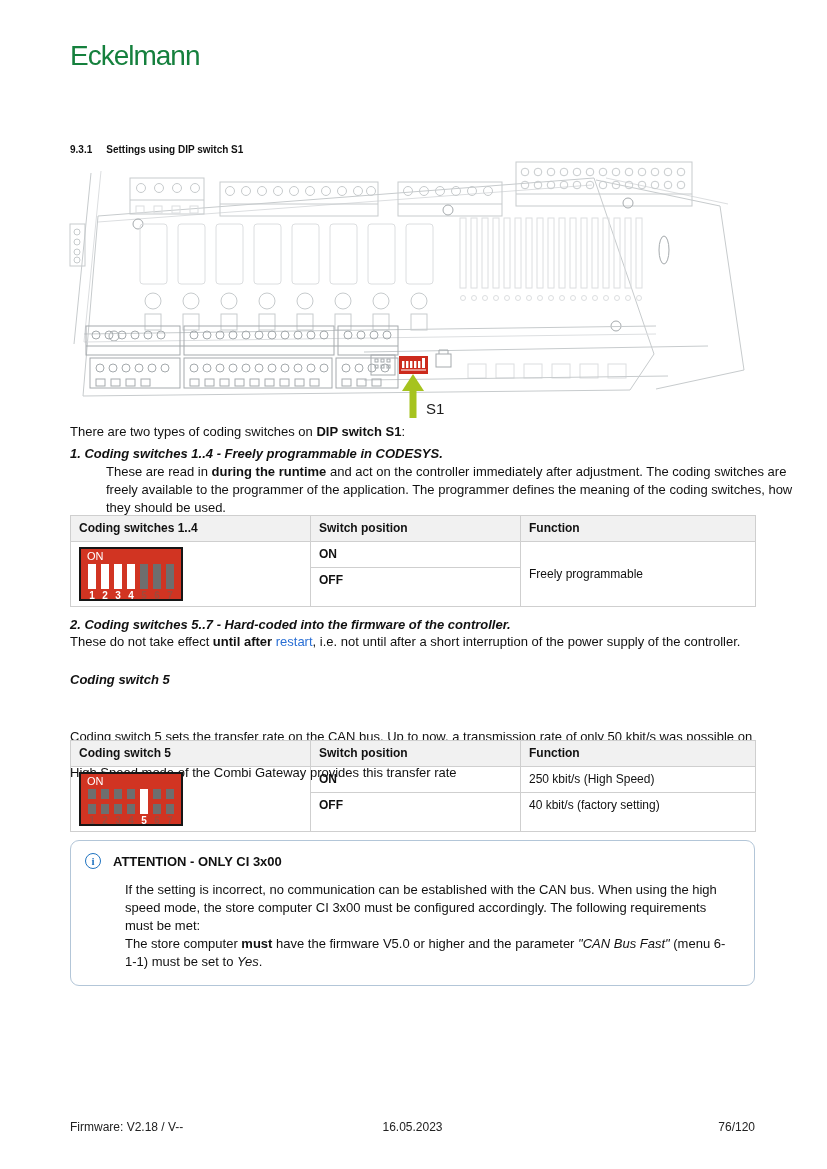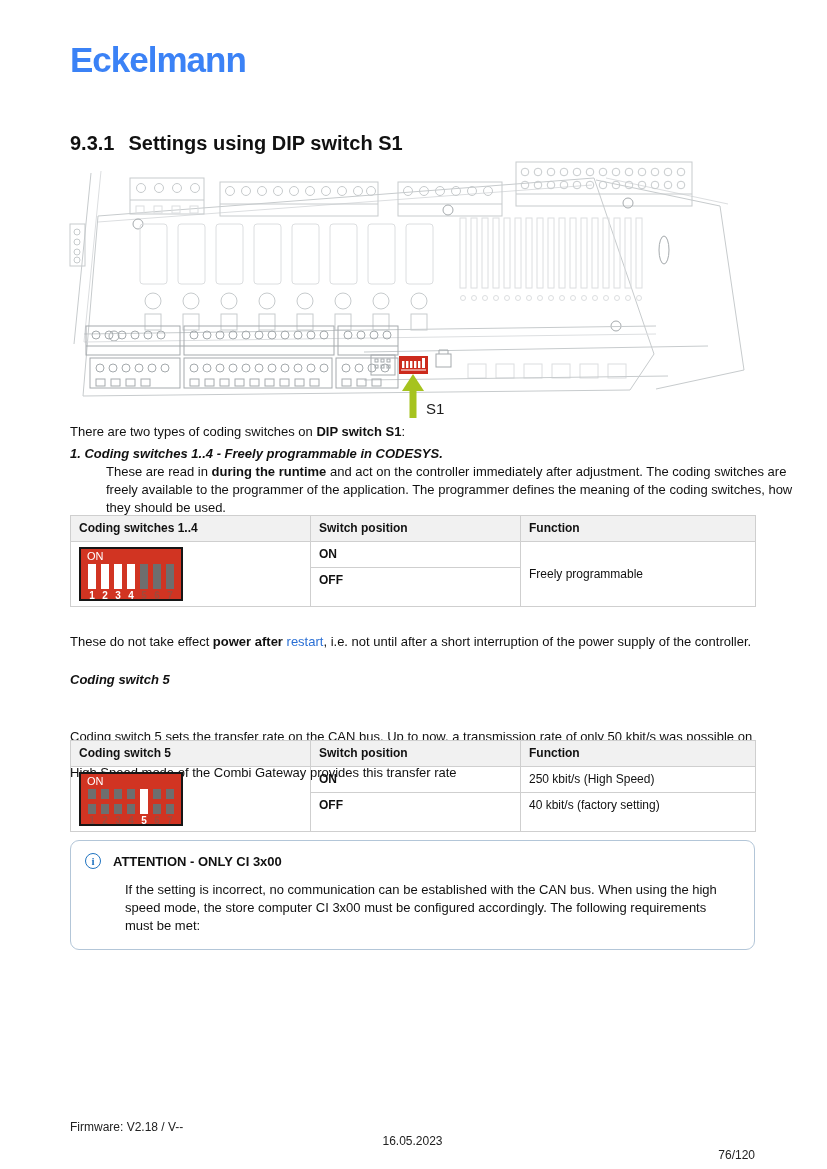--- a/index.html
+++ b/index.html
@@ -1,22 +1,22 @@
 <!DOCTYPE html>
 <html><head>
 <meta charset="utf-8">
 <style>
   html,body{margin:0;padding:0;background:#ffffff;}
   .page{
     position:relative;width:827px;height:1169px;margin:0 auto;background:#fff;
     font-family:"Liberation Sans", sans-serif;color:#111;overflow:hidden;
   }
   .abs{position:absolute;}
-  .logo{left:70px;top:40px;font-size:35px;font-weight:bold;color:#3b82f6;letter-spacing:-1px;}
-  .h1{left:70px;top:132px;font-size:20px;font-weight:bold;}
+  .logo{left:70px;top:40px;font-size:28px;font-weight:normal;color:#15803d;letter-spacing:-1px;}
+  .h1{left:70px;top:144px;font-size:10px;font-weight:bold;}
   .h1 .num{margin-right:14px;}
   .body-text{font-size:13px;line-height:18px;}
   .para{left:70px;width:688px;}
   .bold-head{font-weight:bold;font-style:italic;}
   
   .figure{left:68px;top:158px;width:695px;height:262px;}
   
   table.spec{border-collapse:collapse;width:685px;table-layout:fixed;font-size:12px;}
   table.spec col.c1{width:240px;} table.spec col.c2{width:210px;} table.spec col.c3{width:235px;}
   table.spec th, table.spec td{border:1px solid #cfcfcf;padding:5px 8px;text-align:left;vertical-align:top;}
@@ -42,21 +42,21 @@
   
   .attention{left:70px;top:840px;width:685px;box-sizing:border-box;border:1.5px solid #b3c6d8;
              border-radius:9px;padding:12px 18px 14px 14px;background:#fff;}
   .att-head{display:flex;align-items:center;gap:12px;}
   .info-icon{flex:0 0 auto;width:14px;height:14px;border:1.6px solid #1f73c0;border-radius:50%;
              color:#1f73c0;font-family:"Liberation Serif", serif;font-weight:bold;font-style:normal;
              font-size:11px;line-height:14px;text-align:center;}
   .att-title{font-size:13px;font-weight:bold;}
   .att-body{margin-top:12px;padding-left:40px;font-size:13px;line-height:18px;}
   
-  .footer{left:70px;top:1120px;width:685px;display:flex;font-size:12px;color:#222;flex-direction:column;}
+  .footer{left:70px;top:1120px;width:685px;display:flex;font-size:12px;color:#222;}
   .footer .f-left{flex:1;text-align:left;}
   .footer .f-center{flex:1;text-align:center;}
   .footer .f-right{flex:1;text-align:right;}
   
   .ln{fill:none;stroke:#c7cbcd;stroke-width:1;}
   .ln2{fill:none;stroke:#dcdee0;stroke-width:1;}
   .dk{fill:none;stroke:#a5aaad;stroke-width:1;}
   .s1-label{font-family:"Liberation Sans",sans-serif;font-size:15px;fill:#1c1c1c;}
 </style>
 </head>
@@ -391,21 +391,22 @@
         </td>
         <td class="pos">ON</td>
         <td rowspan="2" class="fn-mid">Freely programmable</td>
       </tr>
       <tr class="r-off">
         <td class="pos">OFF</td>
       </tr>
     </tbody>
   </table>
 
-  <div class="abs para body-text" style="top:633px;"><span>These do not take effect </span><span style="font-weight: bold;">power after</span><span> </span><span style="color: rgb(42, 111, 212); text-align: right;">restart</span><span>, i.e. not until after a short interruption of the power supply of the controller.</span></div>
+  <div class="abs para body-text bold-head" style="top:616px;">2. Coding switches 5..7 - Hard-coded into the firmware of the controller.</div>
+  <div class="abs para body-text" style="top:633px;"><span>These do not take effect </span><span style="font-weight: bold;">until after</span><span> </span><span style="color: rgb(42, 111, 212); text-align: right;">restart</span><span>, i.e. not until after a short interruption of the power supply of the controller.</span></div>
 
   <div class="abs para body-text bold-head" style="top:671px;">Coding switch 5</div>
   <div class="abs para body-text" style="top:728px;">Coding switch 5 sets the transfer rate on the CAN bus. Up to now, a transmission rate of only 50 kbit/s was possible on the CAN bus (factory setting). By flipping the coding switch to "ON" you get 5 times the transfer rate (250 kbit/s). The High Speed mode of the Combi Gateway provides this transfer rate</div>
 
   <table class="spec abs" style="left:70px;top:740px;">
     <colgroup>
         <col class="c1">
         <col class="c2">
         <col class="c3">
       </colgroup>
@@ -469,20 +470,21 @@
     </tbody>
   </table>
 
   <div class="abs attention">
     <div class="att-head">
       <span class="info-icon">i</span>
       <span class="att-title">ATTENTION - ONLY CI 3x00</span>
     </div>
     <div class="att-body">
       <div>If the setting is incorrect, no communication can be established with the CAN bus. When using the high speed mode, the store computer CI 3x00 must be configured accordingly. The following requirements must be met:</div>
+      <div><span>The store computer </span><span style="font-weight: bold;">must</span><span> have the firmware V5.0 or higher and the parameter </span><span style="font-style: italic;">"CAN Bus Fast"</span><span> (menu 6-1-1) must be set to </span><span style="font-style: italic;">Yes</span><span>.</span></div>
     </div>
   </div>
 
   <div class="abs footer">
     <span class="f-left">Firmware: V2.18 / V--</span>
     <span class="f-center">16.05.2023</span>
     <span class="f-right">76/120</span>
   </div>
 
 </div>

